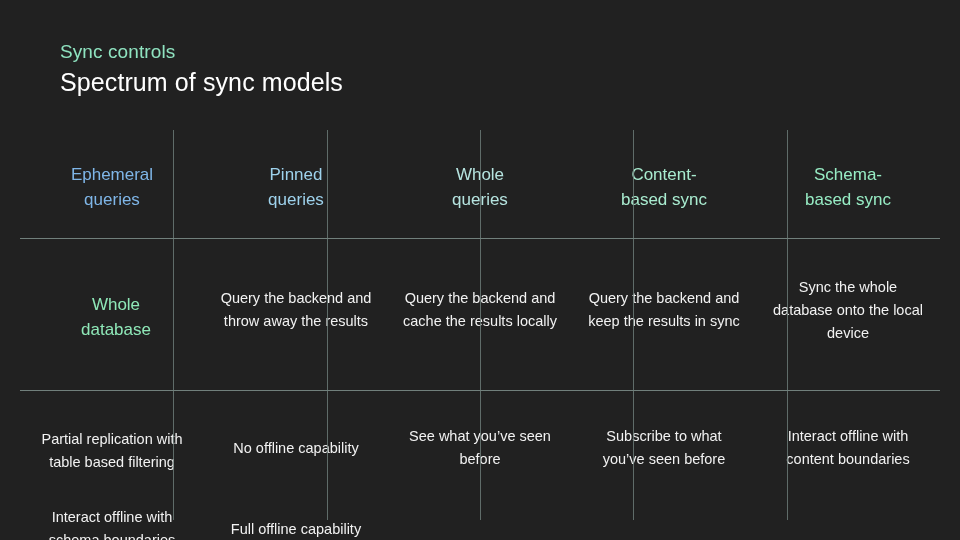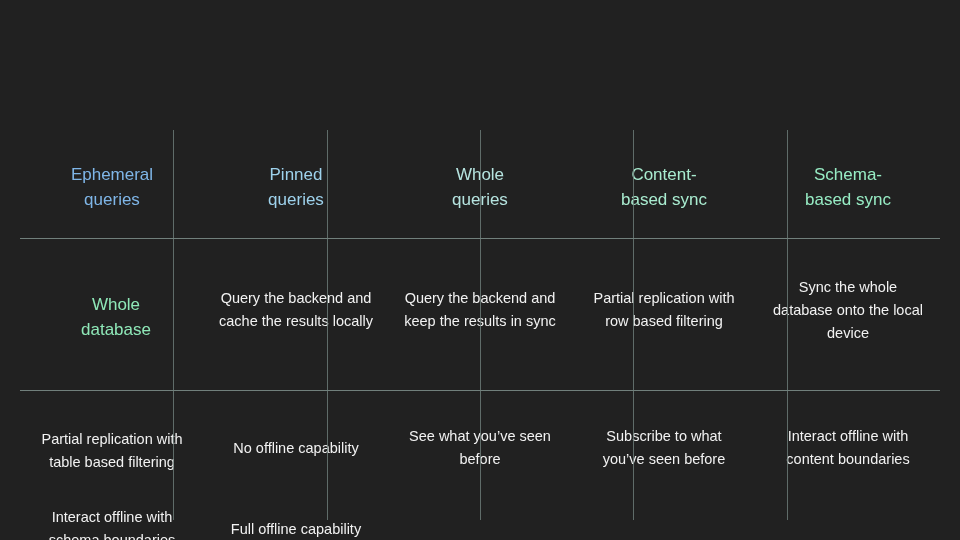--- a/index.html
+++ b/index.html
@@ -104,20 +104,24 @@
     height: 390px;
     background: #6f807c;
     opacity: 0.8;
   }
 </style>
 </head>
 <body>
 
 <div class="slide">
 
+  <div class="header">
+    <div class="eyebrow">Sync controls</div>
+    <div class="title">Spectrum of sync models</div>
+  </div>
 
   <div class="matrix">
 
     <div class="grid">
 
       <div class="cell cell-head">
         <div class="txt" style="color: rgb(127, 182, 232);">
           <span>Ephemeral</span><br>
           <span>queries</span>
         </div>
@@ -147,27 +151,27 @@
         </div>
       </div>
       <div class="cell cell-head">
         <div class="txt" style="color: rgb(143, 232, 184); margin-left: 8px;">
           <span>Whole</span><br>
           <span>database</span>
         </div>
       </div>
 
       <div class="cell cell-body row-1">
+        <div class="txt">Query the backend and throw away the results</div>
+      </div>
+      <div class="cell cell-body row-1">
         <div class="txt">Query the backend and cache the results locally</div>
       </div>
       <div class="cell cell-body row-1">
         <div class="txt">Query the backend and keep the results in sync</div>
-      </div>
-      <div class="cell cell-body row-1">
-        <div class="txt">Partial replication with row based filtering</div>
       </div>
       <div class="cell cell-body row-1">
         <div class="txt">Sync the whole database onto the local device</div>
       </div>
       <div class="cell cell-body row-1">
         <div class="txt">Partial replication with table based filtering</div>
       </div>
 
       <div class="cell cell-body row-2">
         <div class="txt">No offline capability</div>

